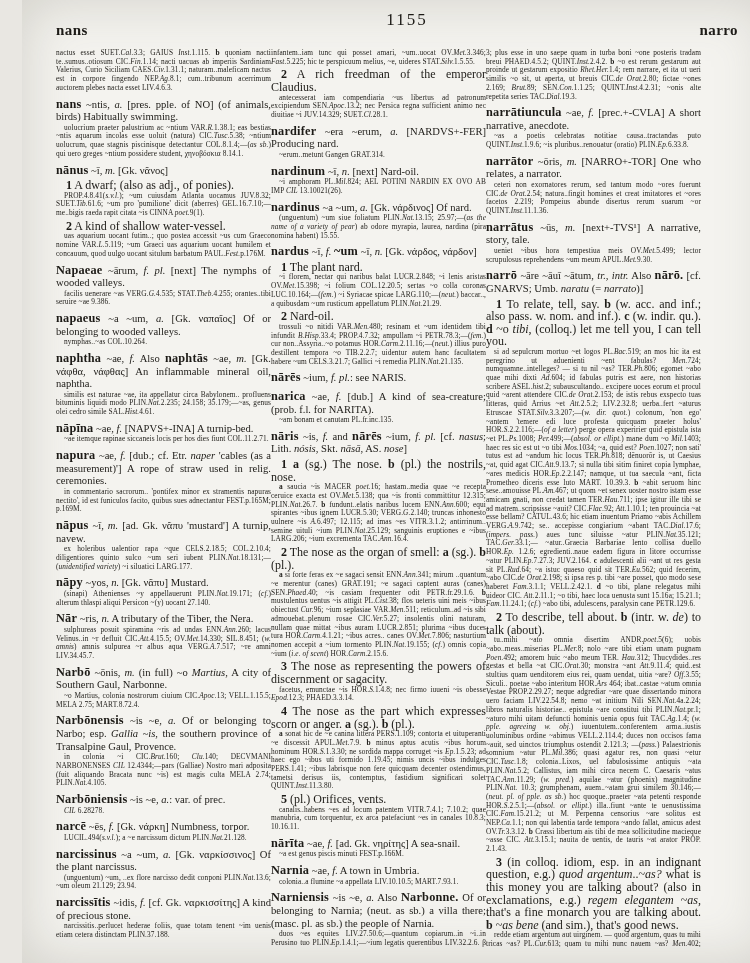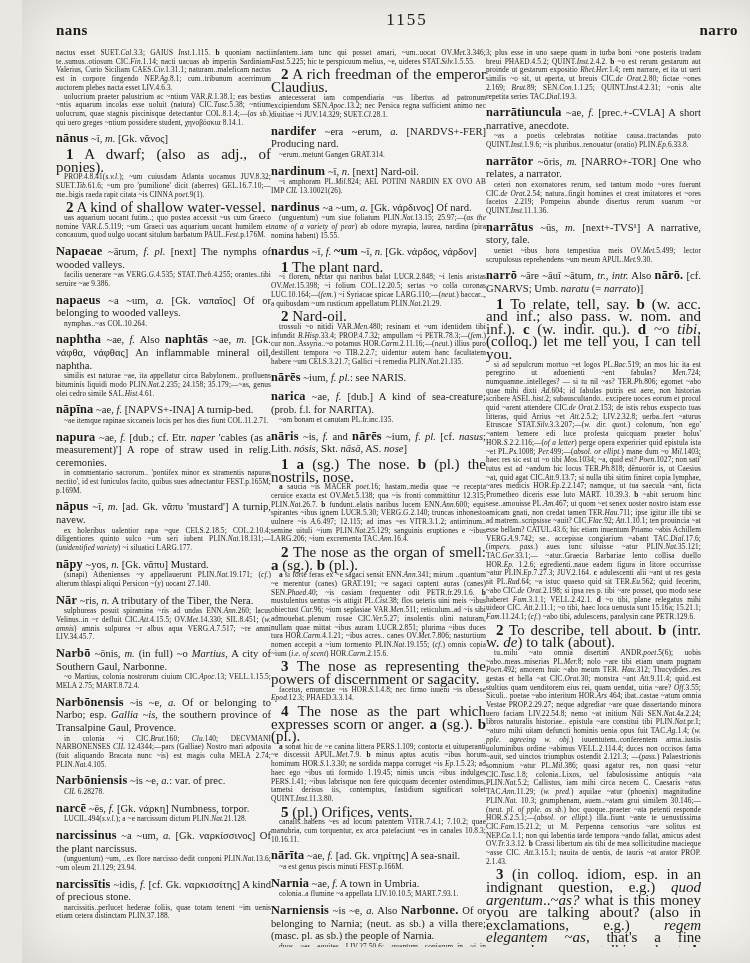--- a/index.html
+++ b/index.html
@@ -44,21 +44,21 @@
     line-height:8.7px;
     letter-spacing:.1px;
   }
   .q.ind{text-indent:8px;font-family:Liberation Serif, serif;}
   .e{
     font-size:10.6px;
     line-height:12.6px;
     margin-top:5px;
   }
   .s{
-    font-size:15px;
+    font-size:12px;
     line-height:12.6px;
     margin-top:2px;
     text-indent:10px;
     font-family:Liberation Serif, serif;
   }
   .hw{font-weight:bold;font-size:12.3px;letter-spacing:.2px;}
   b{font-weight:bold;}
   i{font-style:italic;}
 </style>
 </head>
@@ -66,20 +66,21 @@
 
 <div id="page">
   <div id="running-head">
     <span class="head-word">nans</span>
     <span class="page-num">1155</span>
     <span class="head-word">narro</span>
   </div>
   <div id="cols">
     <div class="col">
         <p class="q">nactus esset SUET.<i>Cal.</i>3.3; GAIUS <i>Inst.</i>1.115.  <b>b</b> quoniam nacti te..sumus..otiosum CIC.<i>Fin.</i>1.14; nacti uacuas ab imperiis Sardiniam Valerius, Curio Siciliam CAES.<i>Civ.</i>1.31.1; naturam..maleficam nactus est in corpore fingendo NEP.<i>Ag.</i>8.1; cum..tribunum acerrimum auctorem plebes nacta esset LIV.4.6.3.</p>
+        <p class="e"><span class="hw">nans</span> ~ntis, <i>a.</i> [pres. pple. of NO] (of animals, birds) Habitually swimming.</p>
         <p class="q ind">uolucrium praeter palustrium ac ~ntium VAR.<i>R.</i>1.38.1; eas bestias ~ntis aquarum incolas esse uoluit (natura) CIC.<i>Tusc.</i>5.38; ~ntium uolucrum, quae stagnis piscinisque detectantur COL.8.1.4;—(<i>as sb.</i>) qui uero greges ~ntium possidere student, χηνοβόσκια 8.14.1.</p>
         <p class="e"><span class="hw">nānus</span> ~ī, <i>m.</i> [Gk. νᾶνος]</p>
         <p class="s"><b>1</b> A dwarf; (also as adj., of ponies).</p>
         <p class="q ind">PROP.4.8.41(<i>s.v.l.</i>); ~um cuiusdam Atlanta uocamus JUV.8.32; SUET.<i>Tib.</i>61.6; ~um pro 'pumilione' dicit (aberres) GEL.16.7.10;—me..bigis raeda rapit citata ~is CINNA <i>poet.</i>9(1).</p>
         <p class="s"><b>2</b> A kind of shallow water-vessel.</p>
         <p class="q ind">uas aquarium uocant futim..; quo postea accessit ~us cum Graeco nomine VAR.<i>L.</i>5.119; ~um Graeci uas aquarium uocant humilem et concauum, quod uulgo uocant situlum barbatum PAUL.<i>Fest.</i>p.176M.</p>
         <p class="e"><span class="hw">Napaeae</span> ~ārum, <i>f. pl.</i> [next] The nymphs of wooded valleys.</p>
         <p class="q ind">facilis uenerare ~as VERG.<i>G.</i>4.535; STAT.<i>Theb.</i>4.255; orantes..tibi seruire ~ae 9.386.</p>
         <p class="e"><span class="hw">napaeus</span> ~a ~um, <i>a.</i> [Gk. ναπαῖος] Of or belonging to wooded valleys.</p>
         <p class="q ind">nymphas..~as COL.10.264.</p>

